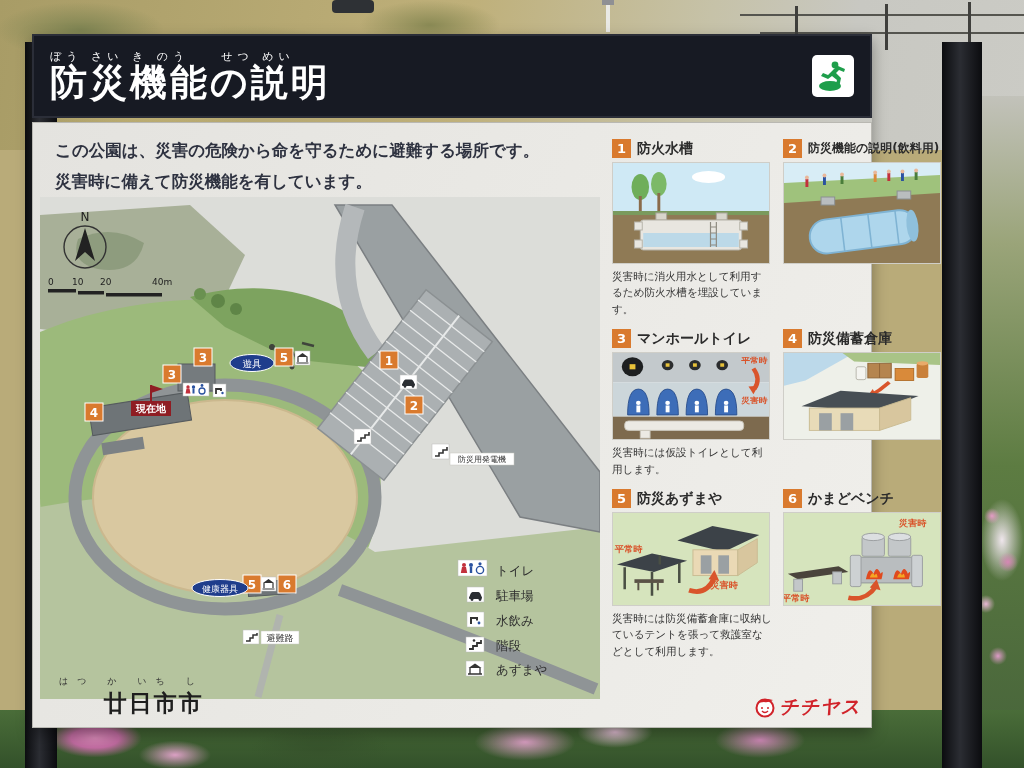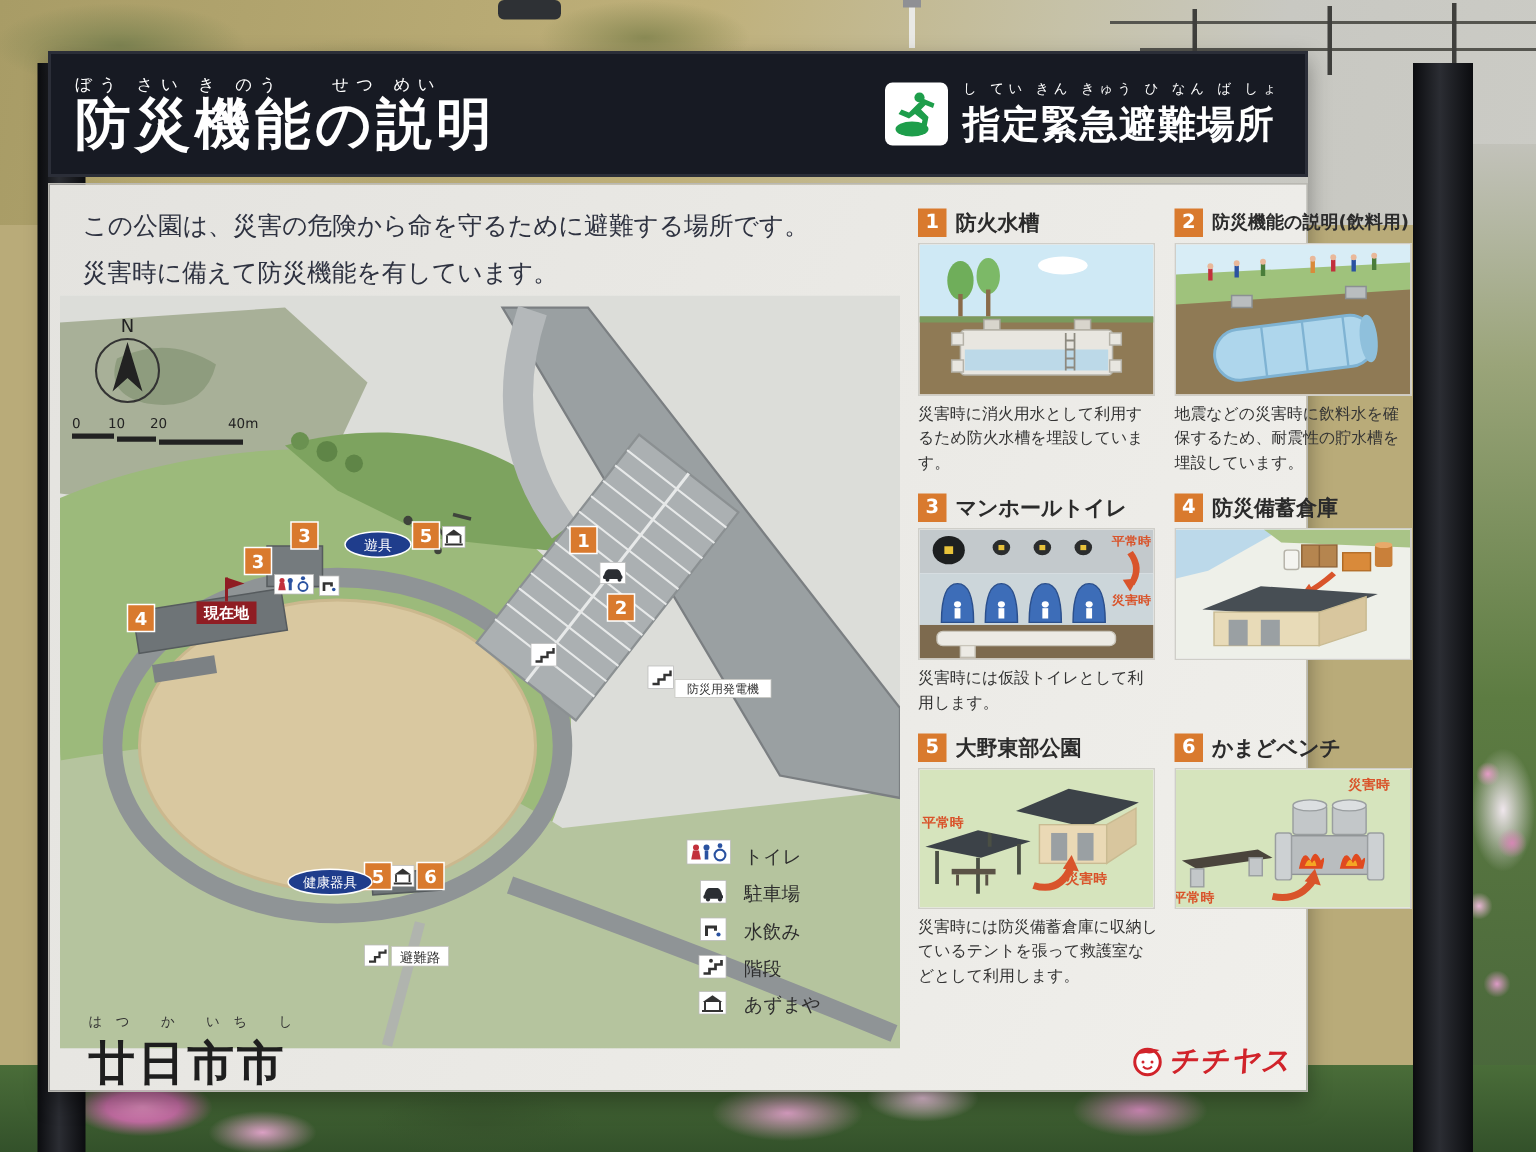--- a/index.html
+++ b/index.html
@@ -45,26 +45,26 @@
   .sign{position:absolute;left:32px;top:34px;width:840px;height:694px;box-shadow:0 6px 14px rgba(0,0,0,.35);}
   .sign-header{position:absolute;top:0;left:0;width:100%;height:84px;background:#171a23;border:2px solid #2b2e38;box-sizing:border-box;display:flex;justify-content:space-between;align-items:center;padding:0 10px 0 16px;color:#fff;}
   .furigana{font-size:11px;letter-spacing:5px;color:#fff;white-space:pre;}
   .sign-title{font-size:37px;font-weight:bold;margin:0;letter-spacing:3px;line-height:1.05;}
   .evac-block{display:flex;align-items:center;gap:10px;margin-right:6px;}
   .evac-icon{width:42px;height:42px;background:#fff;border-radius:5px;display:flex;align-items:center;justify-content:center;}
   .evac-furigana{font-size:9px;letter-spacing:3px;color:#fff;white-space:pre;text-align:center;}
   .evac-label{font-size:25px;font-weight:bold;letter-spacing:1px;}
 
   .sign-body{position:absolute;top:88px;left:0;width:100%;height:606px;background:linear-gradient(115deg,#e4e3df,#f0efeb);border:1px solid #b9b8b2;box-sizing:border-box;}
-  .intro{position:absolute;left:22px;top:12px;font-size:16.5px;font-weight:normal;color:#2e3240;line-height:1.9;margin:0;}
+  .intro{position:absolute;left:22px;top:12px;font-size:16.5px;font-weight:bold;color:#2e3240;line-height:1.9;margin:0;}
 
   .map-area{position:absolute;left:7px;top:74px;width:560px;height:502px;}
   .city-block{position:absolute;left:26px;top:552px;color:#1e1e1e;}
   .city-furigana{font-size:9px;letter-spacing:9px;color:#333;white-space:pre;}
-  .city-name{font-size:31px;font-weight:bold;letter-spacing:2px;}
+  .city-name{font-size:23px;font-weight:bold;letter-spacing:2px;text-align:right;}
 
   .panels{position:absolute;left:579px;top:16px;width:331px;display:grid;grid-template-columns:160px 160px;column-gap:11px;row-gap:12px;}
   .panel-header{display:flex;align-items:center;gap:6px;margin-bottom:4px;}
   .panel-num{width:19px;height:19px;background:#d97a2e;color:#fff;font-weight:bold;font-size:13px;display:flex;align-items:center;justify-content:center;flex:0 0 auto;}
   .panel-title{font-size:14px;font-weight:bold;color:#2b2b2b;white-space:nowrap;text-align:center;}
   .panel-title.small{font-size:12px;}
   .panel-illus{display:block;width:158px;border:1px solid #cfcec8;box-sizing:border-box;background:#fff;}
   .panel-desc{font-size:10.6px;color:#333;line-height:1.55;margin:4px 0 0;}
 
   .footer-brand{position:absolute;right:10px;bottom:6px;display:flex;align-items:flex-end;gap:7px;}
@@ -101,24 +101,20 @@
         <h1 class="sign-title">防災機能の説明</h1>
       </div>
       <div class="evac-block">
         <span class="evac-icon">
           <svg width="36" height="36" viewBox="0 0 36 36">
             <ellipse cx="15" cy="28" rx="11" ry="5" fill="#1e9e4b"></ellipse>
             <circle cx="20" cy="7" r="3.4" fill="#1e9e4b"></circle>
             <path d="M19,11 L13,17 L8,15 L6,18 L13,21 L17,18 L22,22 L20,30 L24,30 L26,20 L21,15 L24,12 L29,14 L30,11 L23,8 Z" fill="#1e9e4b"></path>
           </svg>
         </span>
-        <div class="evac-text">
-          <div class="evac-furigana">し てい きん きゅう ひ なん ば しょ</div>
-          <div class="evac-label">指定緊急避難場所</div>
-        </div>
       </div>
     </div>
 
     <div class="sign-body">
 
       <p class="intro"><span>この公園は、災害の危険から命を守るために避難する場所です。</span><br><span>災害時に備えて防災機能を有しています。</span></p>
 
       <div class="map-area">
         <svg width="560" height="502" viewBox="0 0 560 502">
 
@@ -383,21 +379,20 @@
             </g>
             <path d="M0,40 L160,30 L160,100 L0,100 Z" fill="#8f7a55"></path>
             <g transform="rotate(-7 80 68)">
               <rect x="26" y="52" width="110" height="34" rx="17" fill="#aed6ec" stroke="#7fb3d3" stroke-width="2"></rect>
               <path d="M60,52 v34 M88,52 v34 M116,52 v34" stroke="#7fb3d3" stroke-width="1.6"></path>
               <ellipse cx="132" cy="69" rx="6" ry="16" fill="#8fc0dc"></ellipse>
             </g>
             <rect x="38" y="34" width="14" height="8" fill="#b9bdbf" stroke="#8b9092"></rect>
             <rect x="116" y="28" width="14" height="8" fill="#b9bdbf" stroke="#8b9092"></rect>
           </svg>
-          <p class="panel-desc">地震などの災害時に飲料水を確保するため、耐震性の貯水槽を埋設しています。</p>
         </div>
 
         <div class="panel">
           <div class="panel-header">
             <span class="panel-num">3</span>
             <span class="panel-title">マンホールトイレ</span>
           </div>
           <svg class="panel-illus" height="88" viewBox="0 0 160 100" preserveAspectRatio="none">
             <rect width="160" height="34" fill="#c3c9cc"></rect>
             <rect y="34" width="160" height="40" fill="#ccd6da"></rect>
@@ -455,21 +450,21 @@
             <rect x="26" y="64" width="72" height="26" fill="#e8dbb8" stroke="#c9bb92"></rect>
             <path d="M98,64 L130,52 L130,78 L98,90 Z" fill="#d8c69e" stroke="#c9bb92"></path>
             <rect x="36" y="70" width="13" height="20" fill="#9aa0a3"></rect>
             <rect x="58" y="70" width="13" height="20" fill="#9aa0a3"></rect>
           </svg>
         </div>
 
         <div class="panel">
           <div class="panel-header">
             <span class="panel-num">5</span>
-            <span class="panel-title">大野東部公園</span>
+            <span class="panel-title">防災あずまや</span>
           </div>
           <svg class="panel-illus" height="94" viewBox="0 0 160 100" preserveAspectRatio="none">
             <rect width="160" height="100" fill="#d6e4bd"></rect>
             <path d="M66,30 L102,14 L150,24 L114,42 Z" fill="#3c4248"></path>
             <rect x="82" y="40" width="46" height="28" fill="#ead9b5" stroke="#c9bb92"></rect>
             <path d="M128,40 L148,28 L148,54 L128,68 Z" fill="#d8c69e" stroke="#c9bb92"></path>
             <rect x="90" y="46" width="11" height="20" fill="#9aa0a3"></rect>
             <rect x="108" y="46" width="11" height="20" fill="#9aa0a3"></rect>
             <text x="114" y="82" text-anchor="middle" font-size="9.5" font-weight="bold" fill="#d9542b">災害時</text>
             <text x="16" y="42" text-anchor="middle" font-size="9.5" font-weight="bold" fill="#d9542b">平常時</text>

